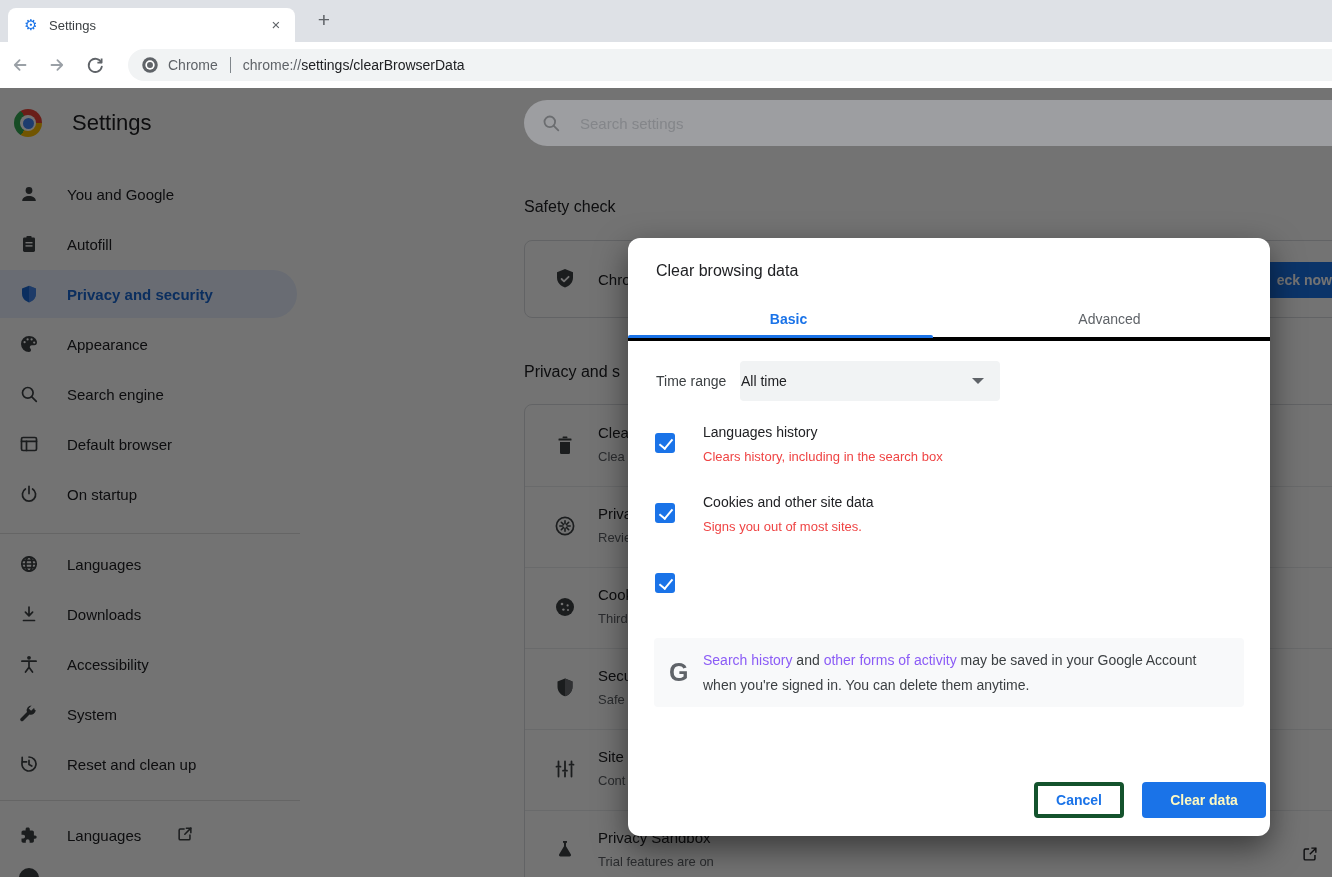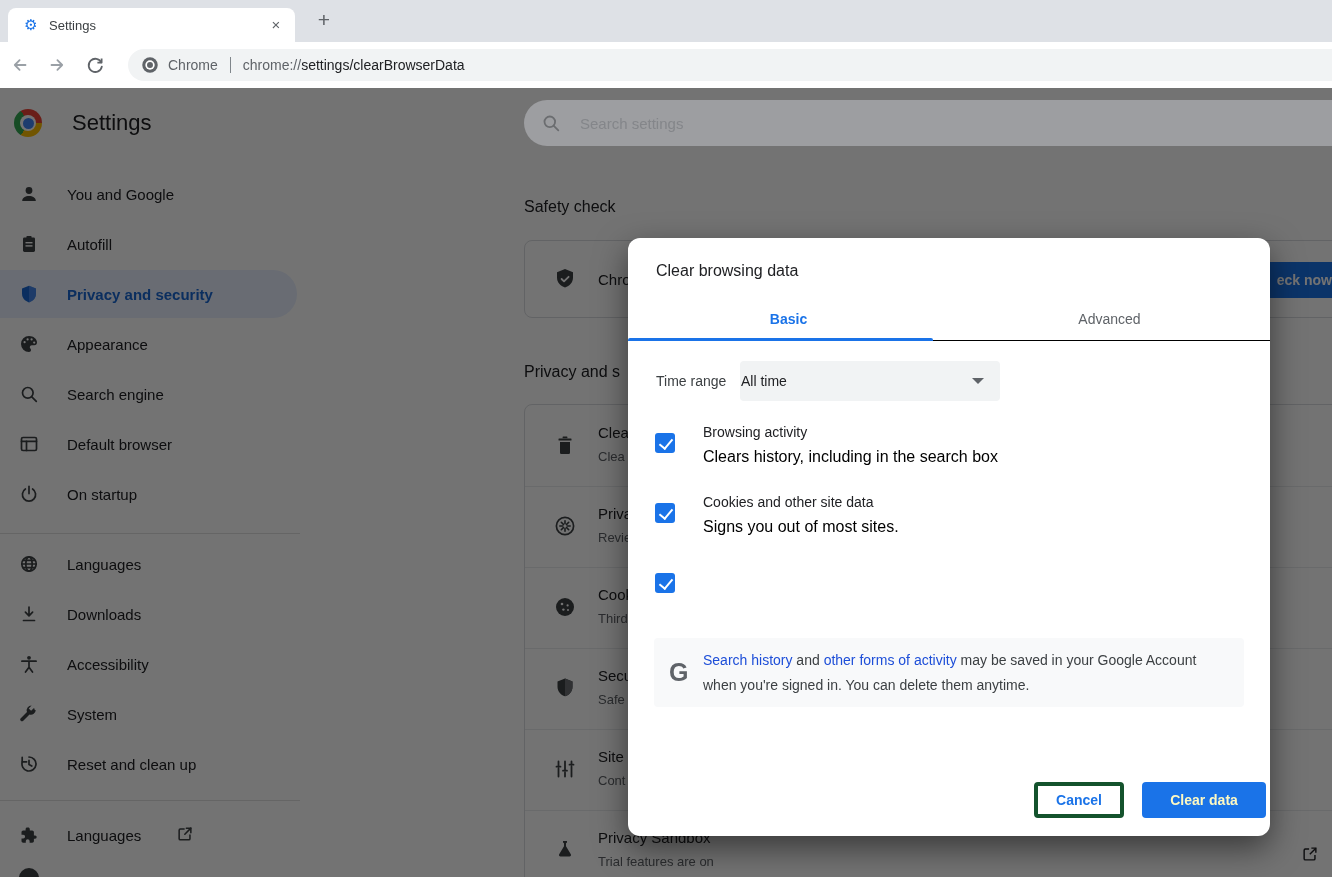--- a/index.html
+++ b/index.html
@@ -69,46 +69,46 @@
   .prow .s { position:absolute; left:73px; top:44px; font-size:13px; color:#5f6368; white-space:nowrap; }
   .psep { position:absolute; left:0; width:100%; height:1px; background:#e8eaed; }
   .sandbox-launch { position:absolute; left:776px; top:440px; }
 
   
   .scrim { position:absolute; left:0; top:88px; width:1332px; height:789px; background:rgba(0,0,0,0.55); z-index:20; }
 
   .dialog { position:absolute; left:628px; top:238px; width:642px; height:598px; background:#fff; border-radius:12px;
             z-index:30; box-shadow:0 12px 32px rgba(0,0,0,0.5); }
   .dlg-title { position:absolute; left:28px; top:24px; font-size:16px; color:#202124; }
-  .dlg-tabs { position:absolute; left:0; top:60px; width:100%; height:43px; border-bottom:1px solid #000000; display:flex; }
+  .dlg-tabs { position:absolute; left:0; top:60px; width:100%; height:43px; border-bottom:4px solid #000000; display:flex; }
   .dlg-tab { width:50%; text-align:center; line-height:43px; font-size:14px; font-weight:bold; cursor:pointer; }
   .dlg-tab.active { color:#1a73e8; }
   .dlg-tab.inactive { color:#5f6368; font-weight:normal; }
   .tab-underline { position:absolute; left:0; bottom:-1px; width:47.5%; height:3px; background:#1a73e8; border-radius:2px 2px 0 0; }
 
   .time-row { position:absolute; left:28px; top:123px; height:40px; }
   .time-label { position:absolute; left:0; top:0; line-height:40px; font-size:14px; color:#3c4043; white-space:nowrap; }
   .time-select { position:absolute; left:84px; top:0; width:260px; height:40px; background:#f1f3f4; border-radius:4px;
                  font-size:14px; color:#202124; line-height:40px; padding-left:1px; cursor:pointer; }
   .caret { position:absolute; right:16px; top:17px; width:0; height:0; border-left:6px solid transparent;
            border-right:6px solid transparent; border-top:6px solid #5f6368; }
 
   .cbrow { position:absolute; left:27px; display:flex; align-items:flex-start; cursor:default; }
   .checkbox { width:20px; height:20px; margin-top:11px; background:#1a73e8; border-radius:3px; position:relative; flex:none; cursor:pointer; }
   .checkbox::after { content:""; position:absolute; left:6.5px; top:2.5px; width:6px; height:11px;
                      border-right:2.4px solid #fff; border-bottom:2.4px solid #fff; transform:rotate(40deg); }
   .cbtext { margin-left:28px; }
   .cblabel { font-size:14px; color:#202124; line-height:20px; }
-  .cbdesc { font-size:16px; color:#000000; line-height:20px; margin-top:5px; white-space:nowrap; }
+  .cbdesc { font-size:13px; color:#ef4444; line-height:20px; margin-top:5px; white-space:nowrap; }
 
   .notice { position:absolute; left:26px; top:400px; width:590px; height:69px; background:#f8f9fa; border-radius:4px;
             display:flex; align-items:center; }
   .g-logo { width:26px; margin-left:15px; font-size:25px; font-weight:bold; color:#5f6368; flex:none; }
   .notice-text { margin-left:8px; width:520px; font-size:14px; line-height:25px; color:#3c4043; }
-  .notice-text a { color:#1d4ed8; text-decoration:none; cursor:pointer; }
+  .notice-text a { color:#8b5cf6; text-decoration:none; cursor:pointer; }
 
   .dlg-btn { position:absolute; top:544px; height:36px; border-radius:4px; font-size:14px; font-weight:bold;
              font-family:inherit; cursor:pointer; }
   .btn-cancel { right:146px; width:90px; background:#fff; border:4px solid #14532d; color:#1a73e8; }
   .btn-confirm { right:4px; width:124px; background:#1a73e8; border:none; color:#fef9c3; }
 
   .icdark { fill:#3c4043; }
   .icstroke { fill:none; stroke:#3c4043; stroke-width:1.7; stroke-linecap:round; stroke-linejoin:round; }
 </style>
 </head>
@@ -368,21 +368,21 @@
     <span class="time-label">Time range</span>
     <div class="time-select">
       <span>All time</span>
       <span class="caret"></span>
     </div>
   </div>
 
   <div class="cbrow" style="top:184px">
     <div class="checkbox"></div>
     <div class="cbtext">
-      <div class="cblabel">Browsing activity</div>
+      <div class="cblabel">Languages history</div>
       <div class="cbdesc">Clears history, including in the search box</div>
     </div>
   </div>
   <div class="cbrow" style="top:254px">
     <div class="checkbox"></div>
     <div class="cbtext">
       <div class="cblabel">Cookies and other site data</div>
       <div class="cbdesc">Signs you out of most sites.</div>
     </div>
   </div>

